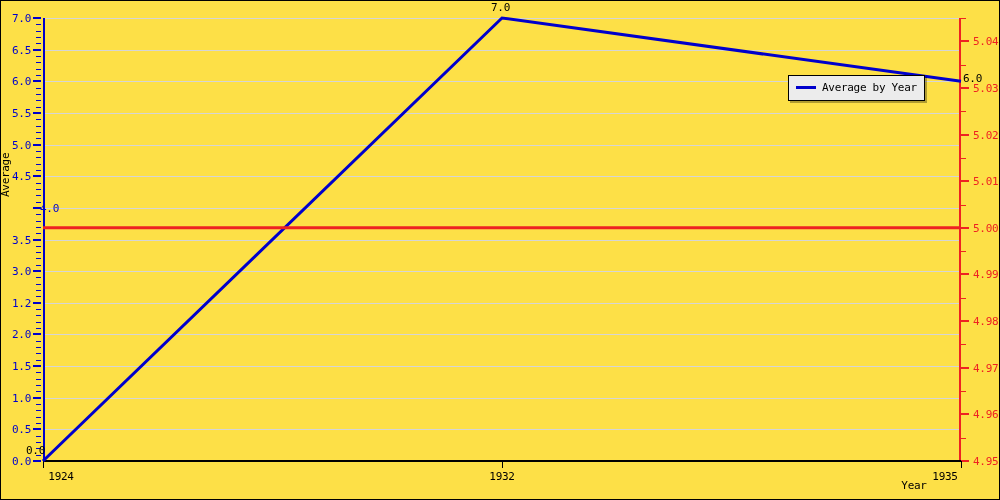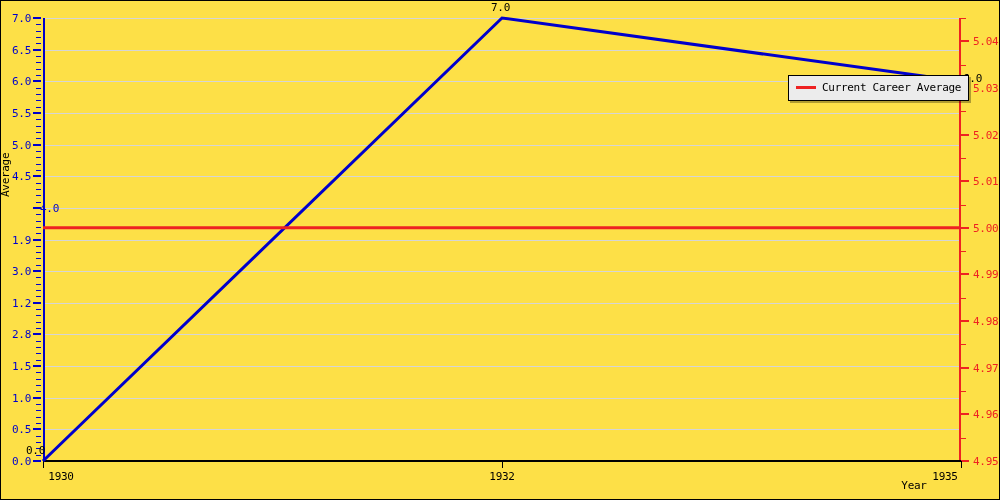--- a/index.html
+++ b/index.html
@@ -233,27 +233,27 @@
       <div class="ylabel-left" style="top: 80.2857px; right: 968px;">6.0</div>
       <div class="tick-left-major" style="top: 110.929px; right: 958px;"></div>
       <div class="ylabel-left" style="top: 111.929px; right: 968px;">5.5</div>
       <div class="tick-left-major" style="top: 142.571px; right: 958px;"></div>
       <div class="ylabel-left" style="top: 143.571px; right: 968px;">5.0</div>
       <div class="tick-left-major" style="top: 174.214px; right: 958px;"></div>
       <div class="ylabel-left" style="top: 175.214px; right: 968px;">4.5</div>
       <div class="tick-left-major" style="top: 205.857px; right: 958px;"></div>
       <div class="ylabel-left" style="top: 206.857px; right: 940px;">4.0</div>
       <div class="tick-left-major" style="top: 237.5px; right: 958px;"></div>
-      <div class="ylabel-left" style="top: 238.5px; right: 968px;">1.9</div>
+      <div class="ylabel-left" style="top: 238.5px; right: 968px;">3.5</div>
       <div class="tick-left-major" style="top: 269.143px; right: 958px;"></div>
       <div class="ylabel-left" style="top: 270.143px; right: 968px;">3.0</div>
       <div class="tick-left-major" style="top: 300.786px; right: 958px;"></div>
       <div class="ylabel-left" style="top: 301.786px; right: 968px;">1.2</div>
       <div class="tick-left-major" style="top: 332.429px; right: 958px;"></div>
-      <div class="ylabel-left" style="top: 333.429px; right: 968px;">2.8</div>
+      <div class="ylabel-left" style="top: 333.429px; right: 968px;">2.0</div>
       <div class="tick-left-major" style="top: 364.071px; right: 958px;"></div>
       <div class="ylabel-left" style="top: 365.071px; right: 968px;">1.5</div>
       <div class="tick-left-major" style="top: 395.714px; right: 958px;"></div>
       <div class="ylabel-left" style="top: 396.714px; right: 968px;">1.0</div>
       <div class="tick-left-major" style="top: 427.357px; right: 958px;"></div>
       <div class="ylabel-left" style="top: 428.357px; right: 968px; text-align: right;">0.5</div>
       <div class="tick-left-major" style="top: 459px; right: 958px;"></div>
       <div class="ylabel-left" style="top: 460px; right: 968px;">0.0</div>
       <div class="tick-left-minor" style="top: 453.671px; right: 958px;"></div>
       <div class="tick-left-minor" style="top: 447.343px; right: 958px;"></div>
@@ -339,21 +339,21 @@
       <div class="tick-right-minor" style="top: 296.789px; left: 960px;"></div>
       <div class="tick-right-minor" style="top: 250.158px; left: 960px;"></div>
       <div class="tick-right-minor" style="top: 203.526px; left: 960px;"></div>
       <div class="tick-right-minor" style="top: 156.895px; left: 960px;"></div>
       <div class="tick-right-minor" style="top: 110.263px; left: 960px;"></div>
       <div class="tick-right-minor" style="top: 63.6316px; left: 960px;"></div>
       <div class="tick-right-minor" style="top: 17px; left: 960px;"></div>
     </div>
   <div id="bottom-axis-group">
       <div class="tick-bottom" style="left: 42px; top: 460px;"></div>
-      <div class="xlabel" style="left: 60px; top: 469px;">1930</div>
+      <div class="xlabel" style="left: 60px; top: 469px;">1924</div>
       <div class="tick-bottom" style="left: 501px; top: 460px;"></div>
       <div class="xlabel" style="left: 501px; top: 469px;">1932</div>
       <div class="tick-bottom" style="left: 960px; top: 460px;"></div>
       <div class="xlabel" style="left: 944px; top: 469px;">1935</div>
     </div>
 
   <div id="axis-title-y">Average</div>
   <div id="axis-title-x">Year</div>
 
   <svg id="series-svg">
@@ -362,18 +362,18 @@
   </svg>
 
   <div id="point-label-group">
       <div class="point-label" style="left: 25px; top: 443px;">0.0</div>
       <div class="point-label" style="left: 490px; top: 0px;">7.0</div>
       <div class="point-label" style="left: 962px; top: 71.2857px;">6.0</div>
     </div>
 
   <div id="legend">
     <div class="legend-row">
-      <span class="legend-swatch" style="background:#ee2222"></span>
-      <span class="legend-text">Current Career Average</span>
+      <span class="legend-swatch" style="background:#0000cc"></span>
+      <span class="legend-text">Average by Year</span>
     </div>
   </div>
 
 </div>
 
 </body></html>

